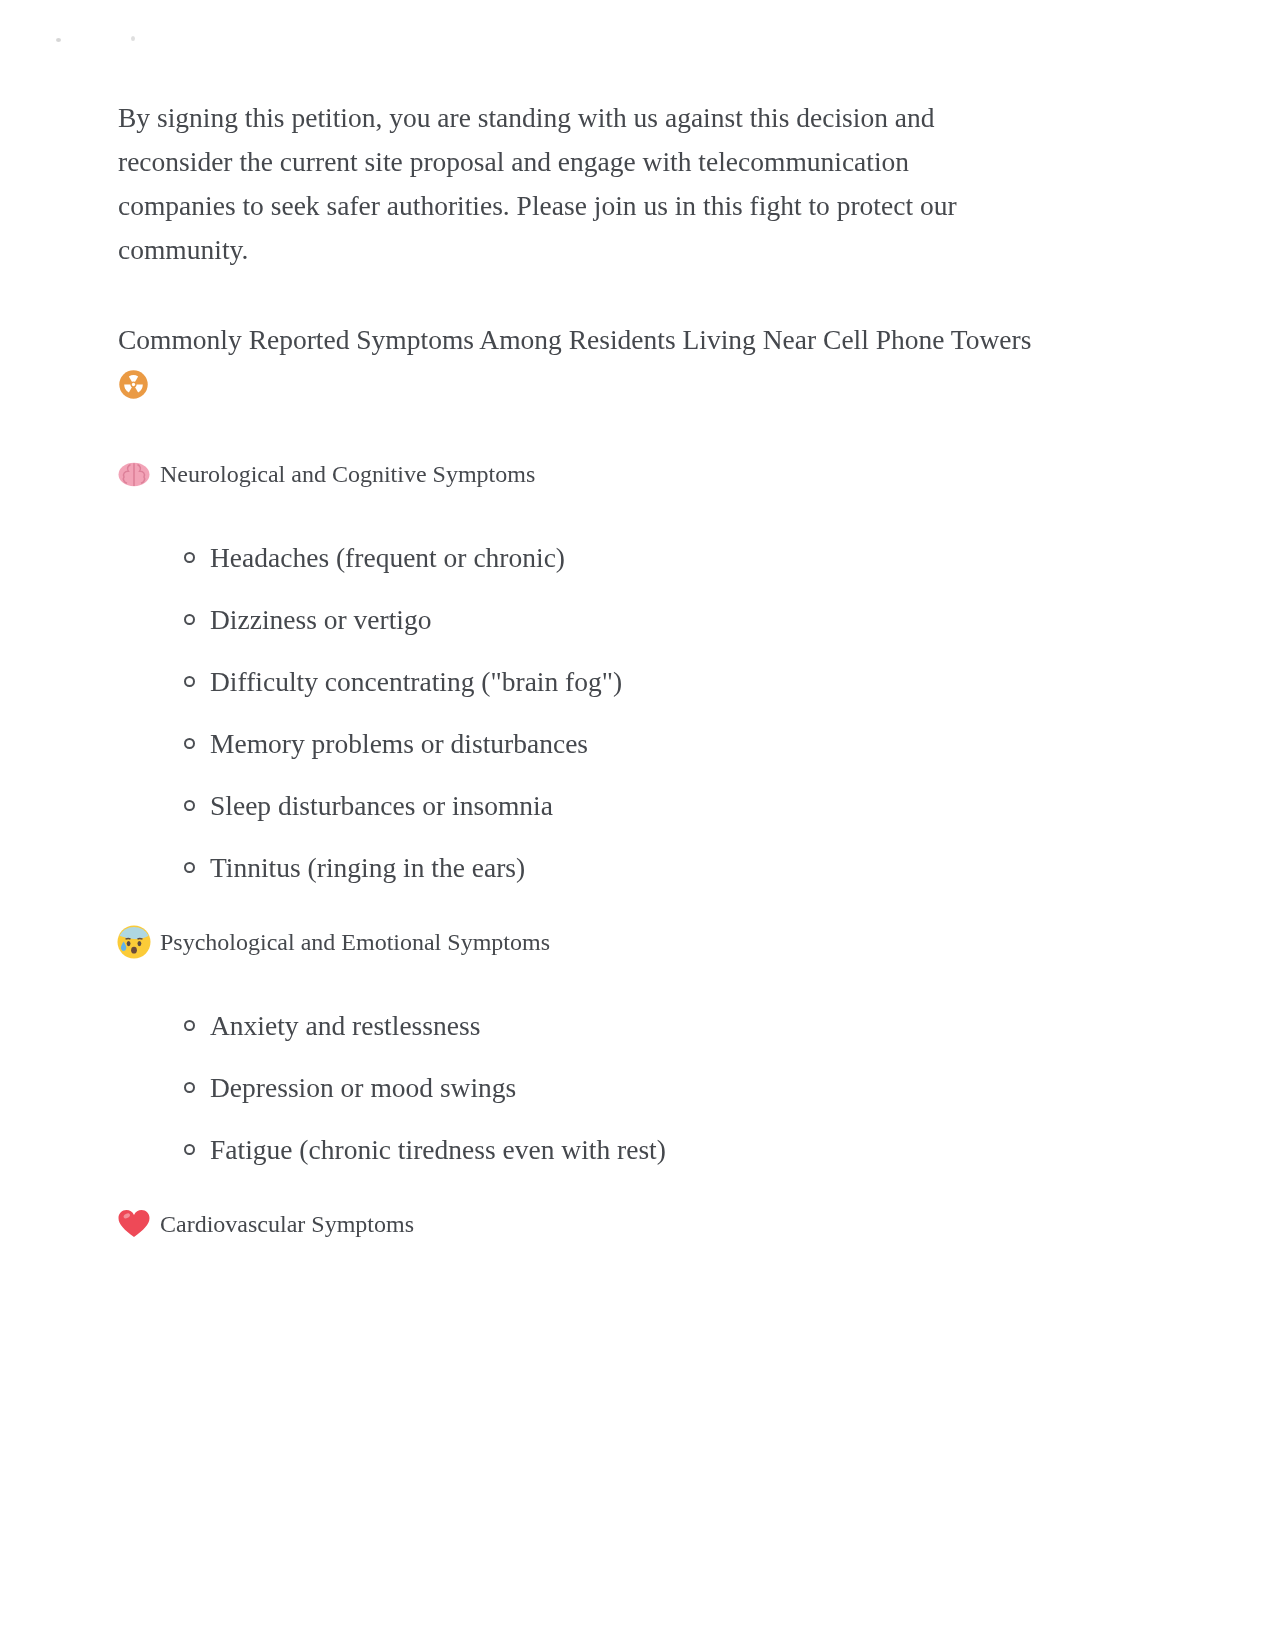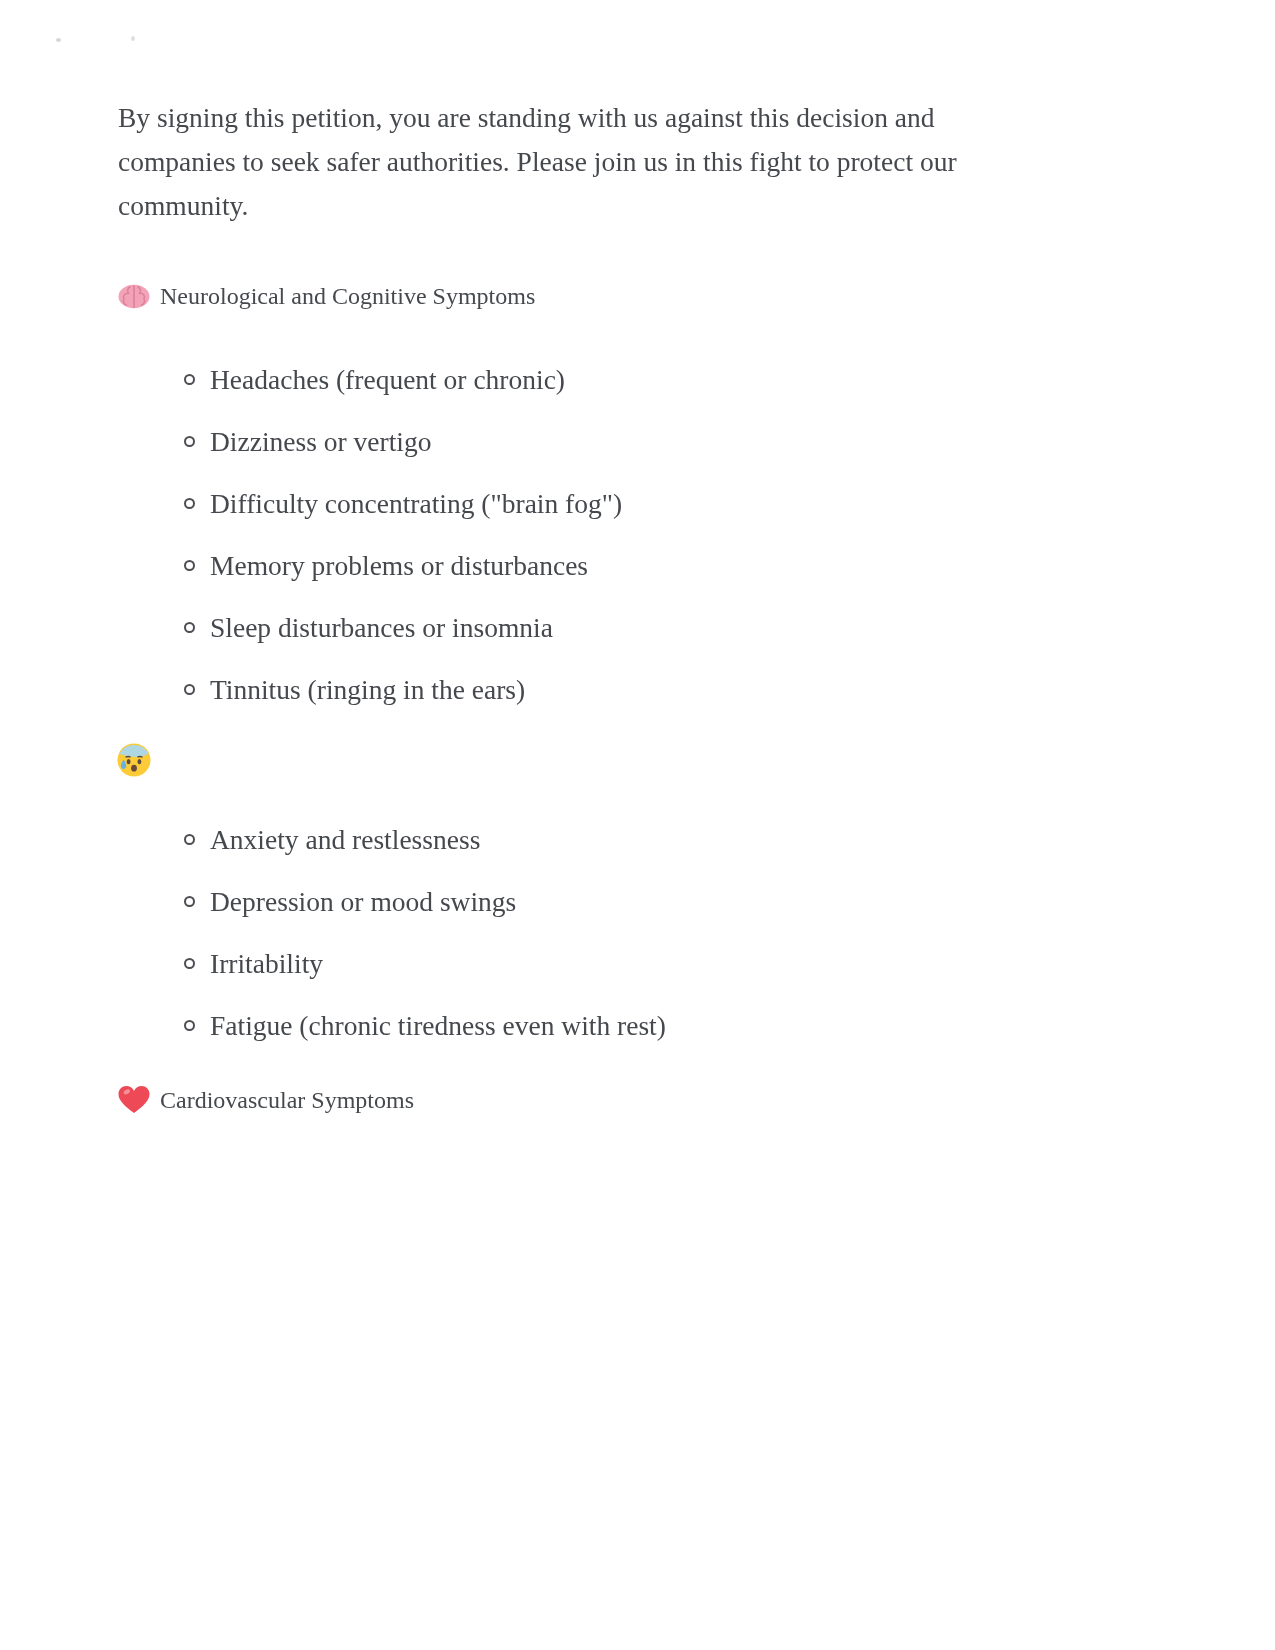--- a/index.html
+++ b/index.html
@@ -62,24 +62,40 @@
 </style>
 </head>
 <body>
 
 <div class="page">
   <div class="speck s1"></div>
   <div class="speck s2"></div>
 
   <p class="intro" id="intro">
       <span class="line">By signing this petition, you are standing with us against this decision and</span>
+      <span class="line">reconsider the current site proposal and engage with telecommunication</span>
       <span class="line">companies to seek safer authorities. Please join us in this fight to protect our</span>
       <span class="line">community.</span>
     </p>
 
+  <p class="heading-p">
+    <span class="heading-text">Commonly Reported Symptoms Among Residents Living Near Cell Phone Towers</span>
+    <span class="emoji-line" id="heading-emoji">
+        <svg viewBox="0 0 36 36">
+          <circle cx="18" cy="18" r="16.5" fill="#ea9a44"></circle>
+          <g fill="#ffffff">
+            <path d="M18 18 L12.6 8.65 A10.8 10.8 0 0 1 23.4 8.65 Z"></path>
+            <path d="M18 18 L12.6 27.35 A10.8 10.8 0 0 1 7.2 18 Z"></path>
+            <path d="M18 18 L28.8 18 A10.8 10.8 0 0 1 23.4 27.35 Z"></path>
+          </g>
+          <circle cx="18" cy="18" r="3.6" fill="#ea9a44"></circle>
+          <circle cx="18" cy="18" r="1.9" fill="#ffffff"></circle>
+        </svg>
+      </span>
+  </p>
 
   <div id="sections">
   <section class="symptom-section">
     <h3 class="section-heading">
       <span class="emoji">
             <svg viewBox="0 0 36 36">
               <ellipse cx="18" cy="18.5" rx="15.5" ry="11.8" fill="#f2a3b7"></ellipse>
               <path d="M18 7.2 L18 30" stroke="#dd8099" stroke-width="1.6" fill="none"></path>
               <path d="M14.5 8.5 C11.5 10 10.8 13 12.3 15.2 C8.8 15 6.5 18 8 21 C6.5 23 8 26.5 11 27.3" stroke="#dd8099" stroke-width="1.5" fill="none"></path>
               <path d="M21.5 8.5 C24.5 10 25.2 13 23.7 15.2 C27.2 15 29.5 18 28 21 C29.5 23 28 26.5 25 27.3" stroke="#dd8099" stroke-width="1.5" fill="none"></path>
@@ -104,25 +120,25 @@
               <circle cx="18" cy="18" r="16.5" fill="#fbcb38"></circle>
               <path d="M3.4 11.8 A16.5 16.5 0 0 1 32.6 11.8 Q26 15.5 18 15 Q10 14.5 3.4 11.8 Z" fill="#a8d8f0" opacity="0.92"></path>
               <path d="M9.5 15.2 Q12 14 14.5 15" stroke="#5a4a42" stroke-width="1.4" fill="none"></path>
               <path d="M21.5 15 Q24 14 26.5 15.2" stroke="#5a4a42" stroke-width="1.4" fill="none"></path>
               <ellipse cx="12.6" cy="19.6" rx="1.9" ry="2.6" fill="#5a4a42"></ellipse>
               <ellipse cx="23.4" cy="19.6" rx="1.9" ry="2.6" fill="#5a4a42"></ellipse>
               <ellipse cx="18" cy="26.2" rx="2.9" ry="3.4" fill="#6b4a3a"></ellipse>
               <path d="M7.6 17.5 C5.8 20.6 4.9 22.4 4.9 23.8 C4.9 25.7 6.1 26.9 7.6 26.9 C9.1 26.9 10.3 25.7 10.3 23.8 C10.3 22.4 9.4 20.6 7.6 17.5 Z" fill="#62b2e8"></path>
             </svg>
           </span>
+      <span class="section-title">Psychological and Emotional Symptoms</span>
     </h3>
     <ul class="symptom-list">
           <li>Anxiety and restlessness</li>
           <li>Depression or mood swings</li>
-          <li>Irritability</li>
           <li>Fatigue (chronic tiredness even with rest)</li>
         </ul>
   </section>
 
   <section class="symptom-section">
     <h3 class="section-heading">
       <span class="emoji">
             <svg viewBox="0 0 36 36">
               <path d="M18 31 C8.6 24 2.5 18.4 2.5 11.9 C2.5 7.3 6.1 4 10.4 4 C13.6 4 16.6 5.9 18 8.9 C19.4 5.9 22.4 4 25.6 4 C29.9 4 33.5 7.3 33.5 11.9 C33.5 18.4 27.4 24 18 31 Z" fill="#ee4957"></path>
               <ellipse cx="10.8" cy="9.8" rx="3.4" ry="2.1" fill="#f58f98" transform="rotate(-28 10.8 9.8)"></ellipse>

